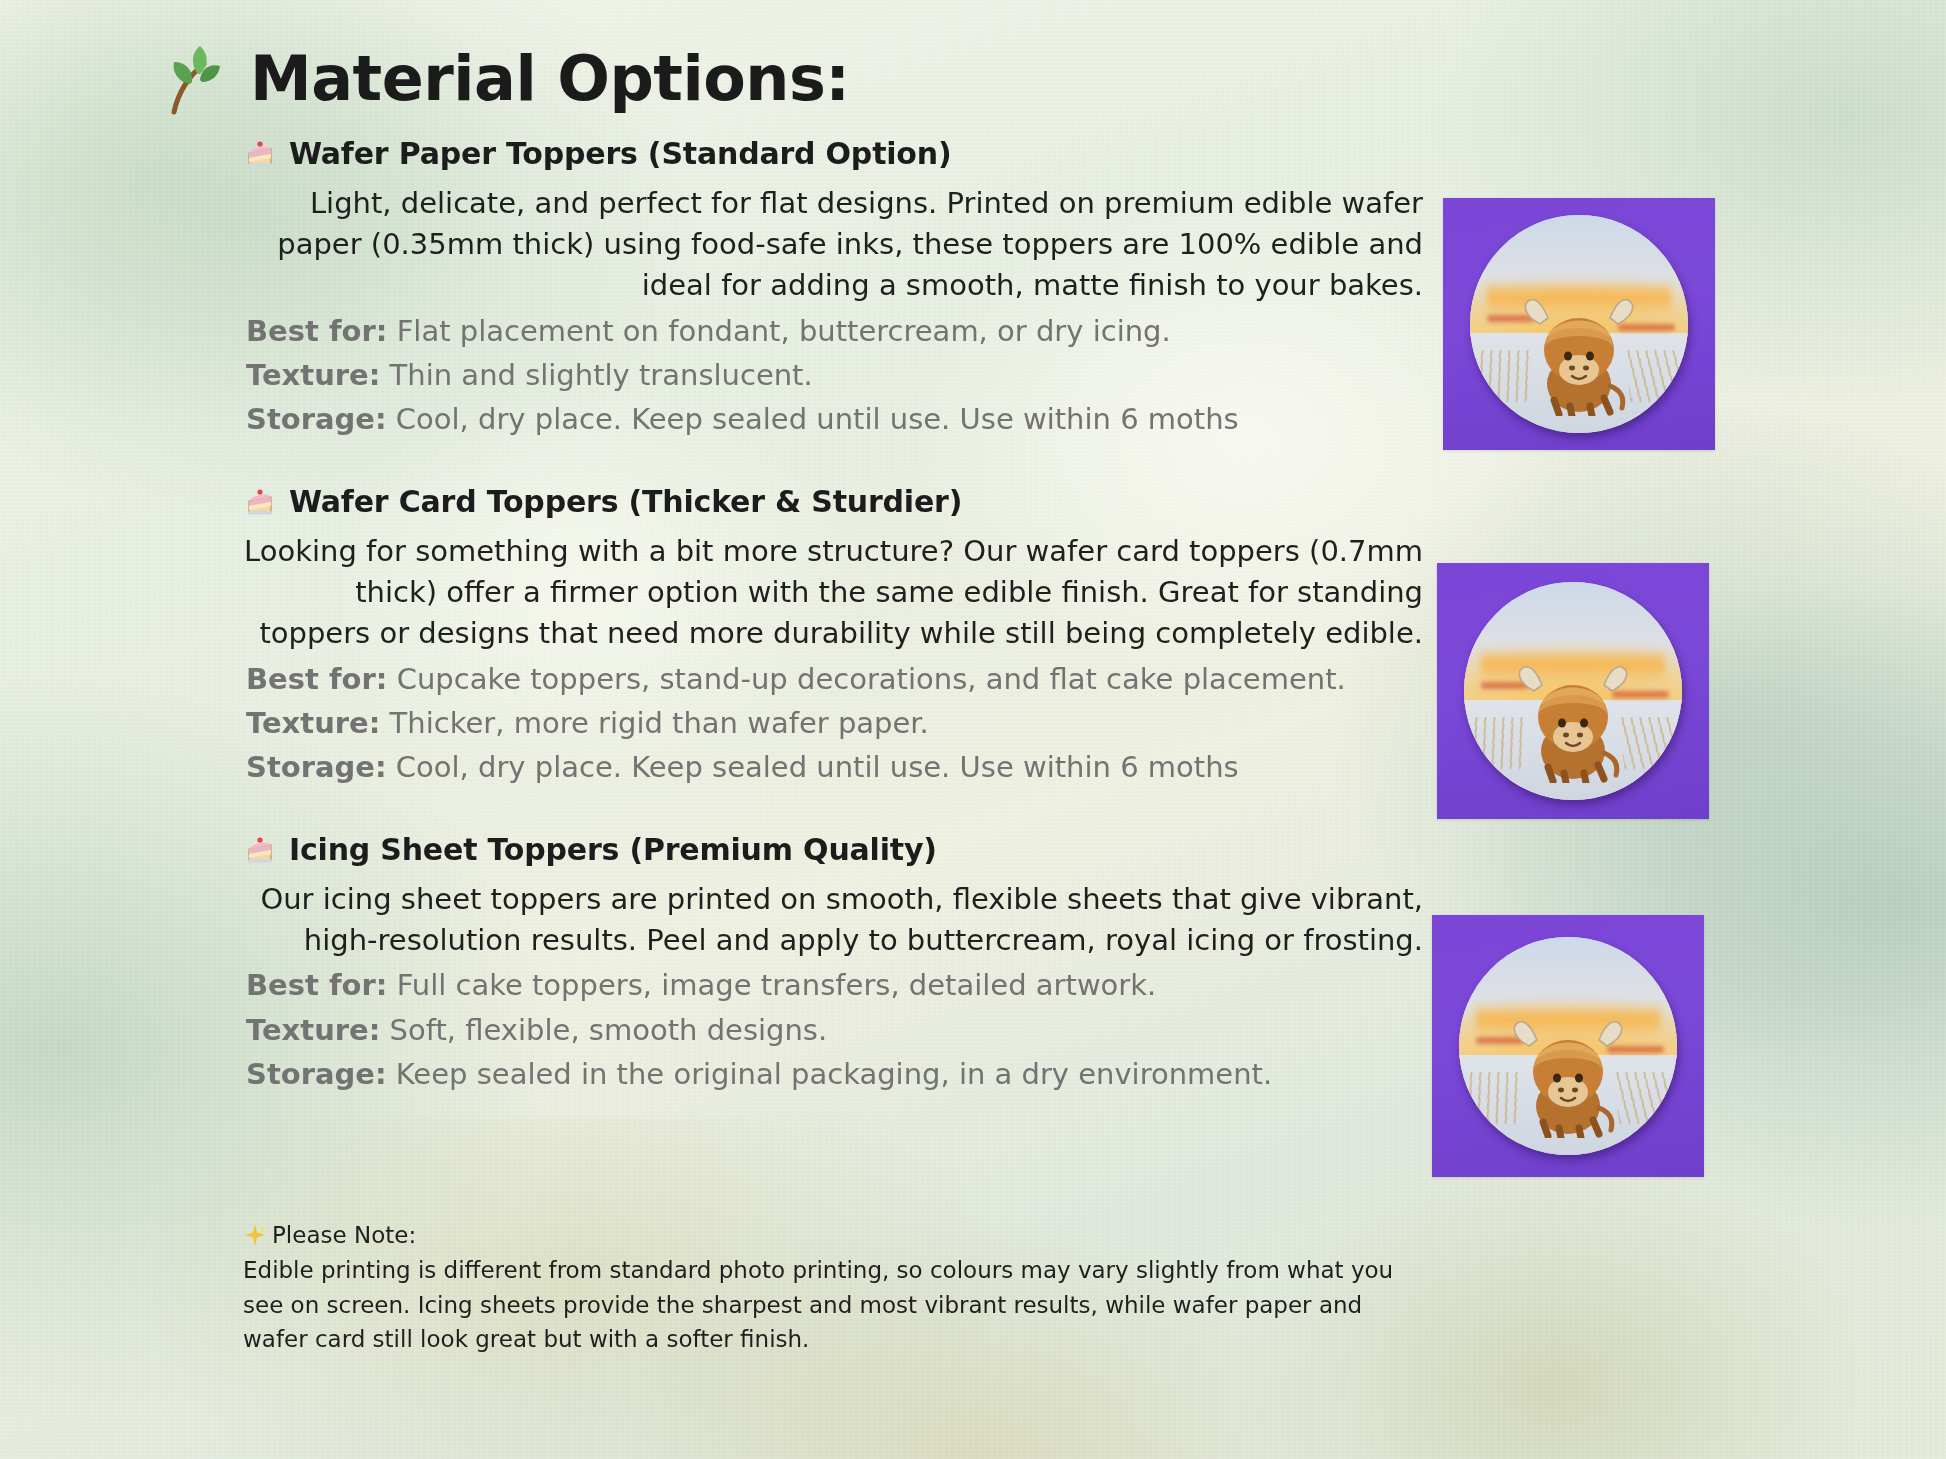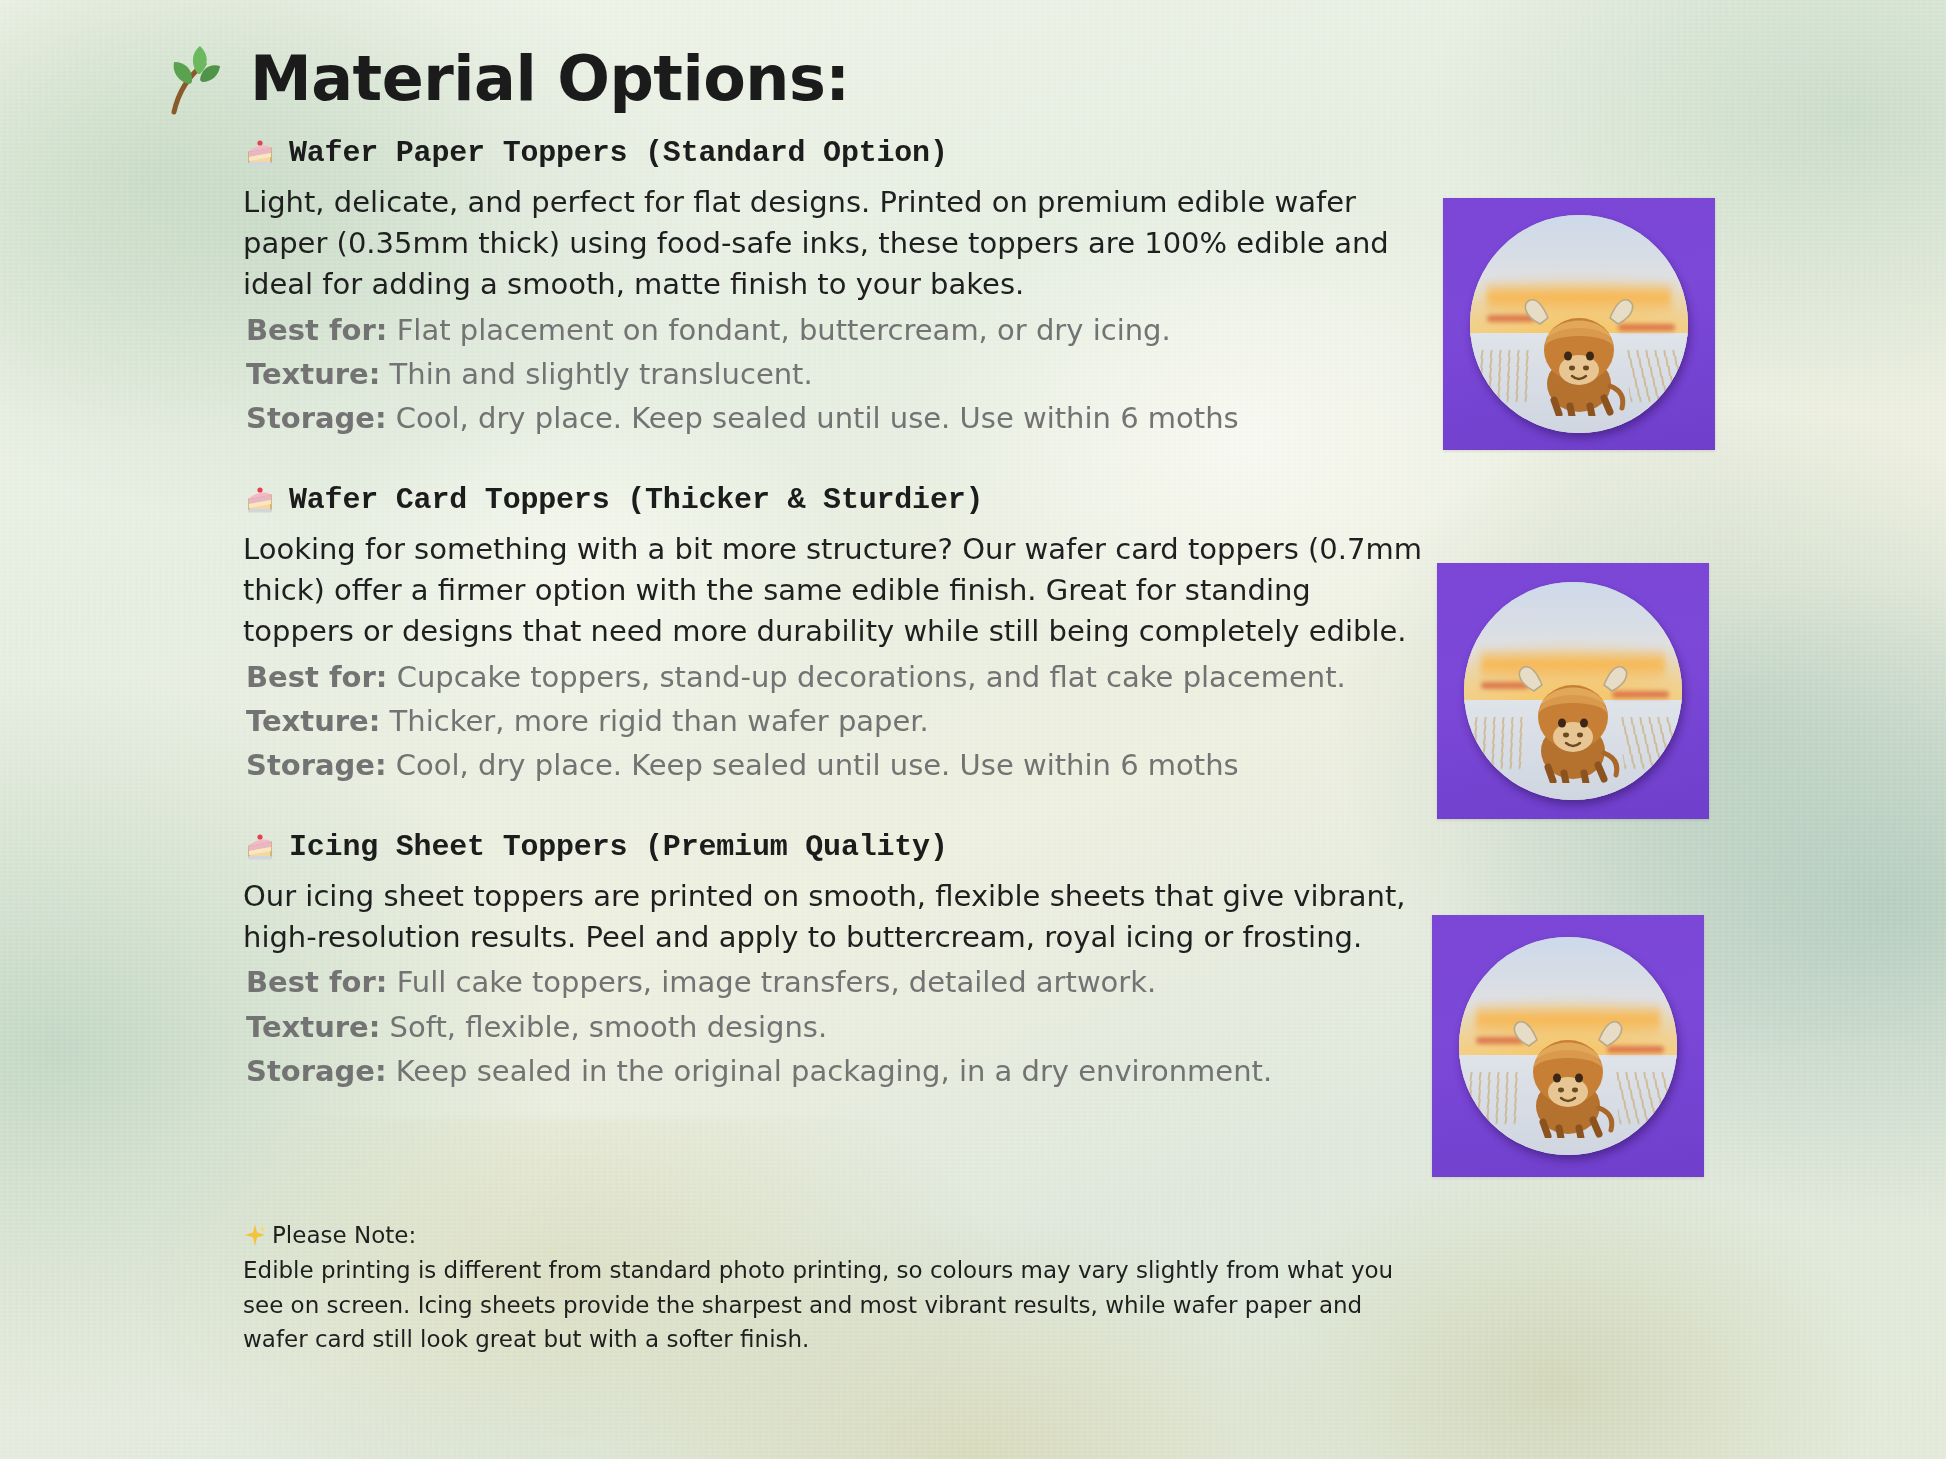--- a/index.html
+++ b/index.html
@@ -93,40 +93,40 @@
     width: 1190px;
   }
 
   .section { margin-bottom: 44px; }
 
   .sec-head {
     display: flex;
     align-items: center;
     gap: 12px;
     margin-bottom: 12px;
-    font-family: Liberation Mono, monospace;
   }
   .cake-icon {
     width: 34px;
     height: 34px;
     flex: 0 0 auto;
   }
   .sec-title {
     font-size: 30px;
     font-weight: 700;
     color: #1c1c1c;
     letter-spacing: -0.2px;
   }
 
   .para {
     font-size: 29px;
     line-height: 1.42;
     color: #1f1f1f;
     margin: 0 0 4px 0;
     max-width: 1180px;
+    text-align: right;
   }
 
   .kv {
     font-size: 29px;
     line-height: 1.42;
     color: #737373;
     margin: 3px;
   }
   .kv b { font-weight: 700; }
 

